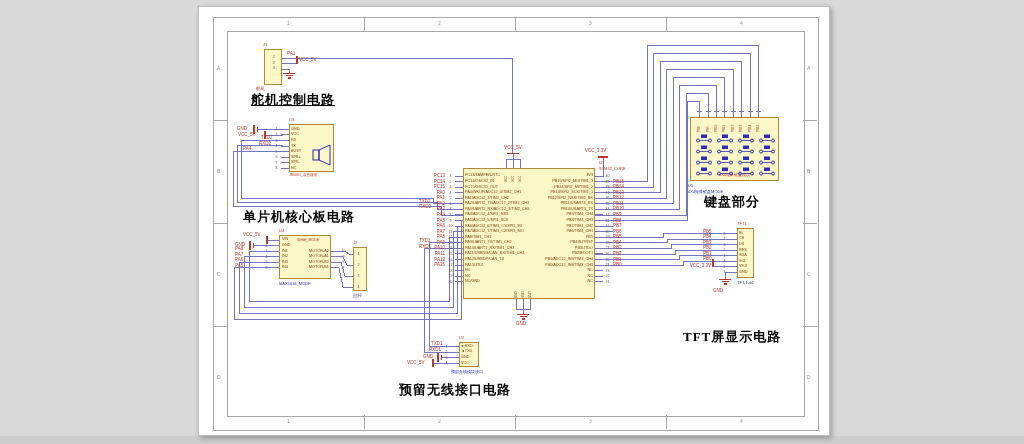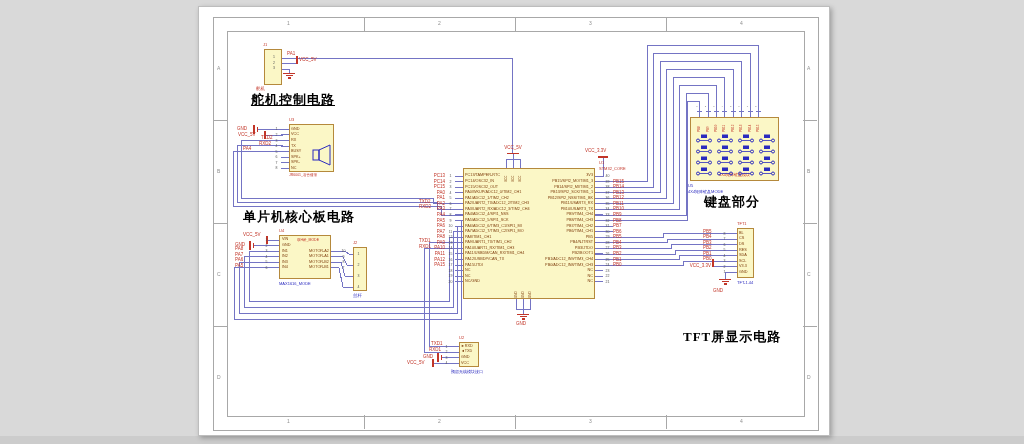--- a/index.html
+++ b/index.html
@@ -201,20 +201,21 @@
   <div class="t net" style="left:220px;top:236.5px;">RXD1</div>
 
   <div class="t des" style="left:260px;top:328px;">U2</div>
   <div class="t blu" style="left:252px;top:362px;">预留无线模块接口</div>
   <div class="t net" style="left:232px;top:334px;">TXD1</div>
   <div class="t net" style="left:230px;top:339.6px;">RXD1</div>
   <div class="gndl" style="left:238px;top:346px;"></div>
   <div class="t net" style="left:224px;top:347px;">GND</div>
   <div class="vbar" style="left:233px;top:352.2px;"></div>
   <div class="t net" style="left:208px;top:353px;">VCC_5V</div>
+  <div class="t title" style="left:200px;top:374px;">预留无线接口电路</div>
 
   <div class="t" style="left:491px;top:164.5px;width:89px;text-align:center;color:#c23528;font-size:4px;">4X4矩阵键盘模块</div>
   <div class="t blu" style="left:489px;top:176px;">U5</div>
   <div class="t blu" style="left:489px;top:182px;">4X4矩阵键盘MODE</div>
   <div class="t title" style="left:505px;top:186px;">键盘部分</div>
 
   <div class="t des" style="left:538px;top:214px;">TFT1</div>
   <div class="t blu" style="left:538px;top:273px;">TFT-1.44</div>
   <div class="t net" style="left:504px;top:221.5px;">PB5</div>
   <div class="t net" style="left:504px;top:227.1px;">PB4</div>

